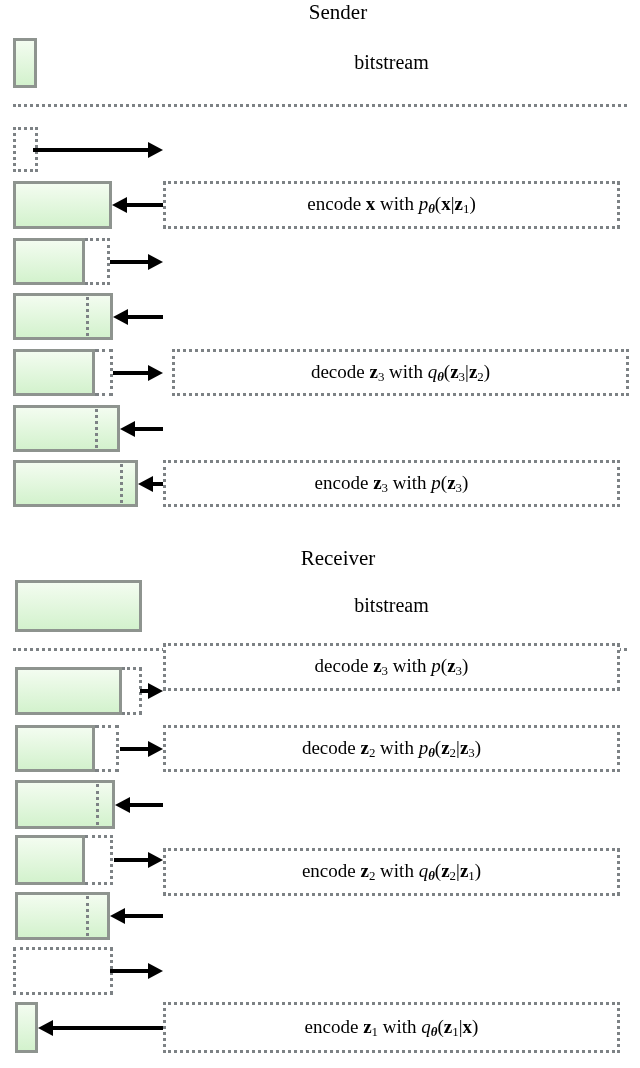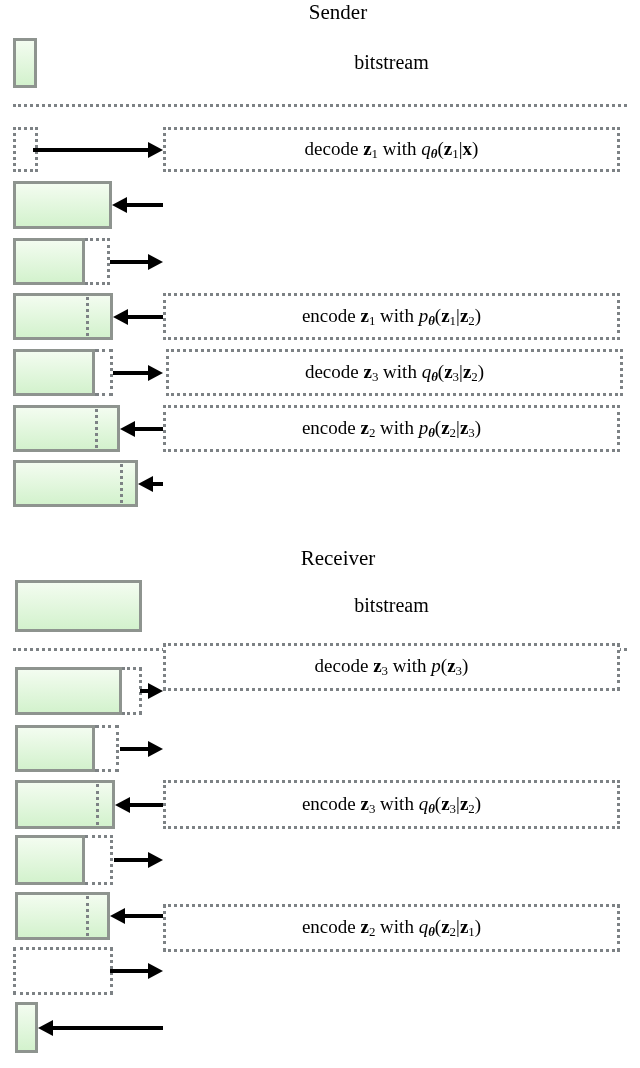--- a/index.html
+++ b/index.html
@@ -28,115 +28,115 @@
 
   <div class="title" style="top:547px">Receiver</div>
   <div class="blabel" style="top:593px">bitstream</div>
   <div class="sep" style="top:648px"></div>
 <div class="statebox" style="position: absolute; left: 13px; top: 38px; width: 24px; height: 50px; border: 3px solid rgb(142, 148, 143); background: linear-gradient(rgb(243, 252, 240) 0%, rgb(211, 242, 205) 100%);"></div>
     <div class="statebox" style="position: absolute; left: 13px; top: 127px; width: 25px; height: 45px; border: 3px dotted rgb(125, 130, 133); background: rgb(255, 255, 255);"></div>
     <div style="position: absolute; left: 33px; top: 141.5px; width: 130px; height: 16px;">
       <div style="position: absolute; top: 6px; height: 4px; background: rgb(0, 0, 0); left: 0px; width: 117px;"></div>
       <div style="position: absolute; top: 0px; width: 0px; height: 0px; border-top: 8px solid transparent; border-bottom: 8px solid transparent; right: 0px; border-left: 15px solid rgb(0, 0, 0);"></div>
     </div>
-    <div class="opbox" style="left: 163px; top: 127px; width: 457px; height: 45px;">
-      <span><span class="tk-n">decode </span><span class="tk-b">z</span><span class="tk-s">1</span><span class="tk-n"> with </span><span class="tk-i">q</span><span class="tk-t">θ</span><span class="tk-n">(</span><span class="tk-b">z</span><span class="tk-s">1</span><span class="tk-n">|</span><span class="tk-b">x</span><span class="tk-n">)</span></span>
-    </div>
     <div class="statebox" style="position: absolute; left: 13px; top: 181px; width: 99px; height: 48px; border: 3px solid rgb(142, 148, 143); background: linear-gradient(rgb(243, 252, 240) 0%, rgb(211, 242, 205) 100%);"></div>
     <div style="position: absolute; left: 112px; top: 197px; width: 51px; height: 16px;">
       <div style="position: absolute; top: 6px; height: 4px; background: rgb(0, 0, 0); left: 13px; width: 38px;"></div>
       <div style="position: absolute; top: 0px; width: 0px; height: 0px; border-top: 8px solid transparent; border-bottom: 8px solid transparent; left: 0px; border-right: 15px solid rgb(0, 0, 0);"></div>
+    </div>
+    <div class="opbox" style="left: 163px; top: 181px; width: 457px; height: 48px;">
+      <span><span class="tk-n">encode </span><span class="tk-b">x</span><span class="tk-n"> with </span><span class="tk-i">p</span><span class="tk-t">θ</span><span class="tk-n">(</span><span class="tk-b">x</span><span class="tk-n">|</span><span class="tk-b">z</span><span class="tk-s">1</span><span class="tk-n">)</span></span>
     </div>
     <div class="statebox" style="position: absolute; left: 13px; top: 238px; width: 72px; height: 47px; border: 3px solid rgb(142, 148, 143); background: linear-gradient(rgb(243, 252, 240) 0%, rgb(211, 242, 205) 100%);"></div>
     <div class="statebox" style="position: absolute; left: 85px; top: 238px; width: 25px; height: 47px; border-top: 3px dotted rgb(125, 130, 133); border-right: 3px dotted rgb(125, 130, 133); border-bottom: 3px dotted rgb(125, 130, 133); background: rgb(255, 255, 255);"></div>
     <div style="position: absolute; left: 110px; top: 253.5px; width: 53px; height: 16px;">
       <div style="position: absolute; top: 6px; height: 4px; background: rgb(0, 0, 0); left: 0px; width: 40px;"></div>
       <div style="position: absolute; top: 0px; width: 0px; height: 0px; border-top: 8px solid transparent; border-bottom: 8px solid transparent; right: 0px; border-left: 15px solid rgb(0, 0, 0);"></div>
     </div>
     <div class="statebox" style="position: absolute; left: 13px; top: 293px; width: 100px; height: 47px; border: 3px solid rgb(142, 148, 143); background: linear-gradient(rgb(243, 252, 240) 0%, rgb(211, 242, 205) 100%);">
       <div style="position: absolute; left: 70px; top: 1px; bottom: 1px; width: 0px; border-left: 3px dotted rgb(125, 130, 133);"></div>
     </div>
     <div style="position: absolute; left: 113px; top: 308.5px; width: 50px; height: 16px;">
       <div style="position: absolute; top: 6px; height: 4px; background: rgb(0, 0, 0); left: 13px; width: 37px;"></div>
       <div style="position: absolute; top: 0px; width: 0px; height: 0px; border-top: 8px solid transparent; border-bottom: 8px solid transparent; left: 0px; border-right: 15px solid rgb(0, 0, 0);"></div>
     </div>
-    <div class="opbox" style="left: 163px; top: 293px; width: 457px; height: 47px;">
-      <span><span class="tk-n">encode </span><span class="tk-b">z</span><span class="tk-s">1</span><span class="tk-n"> with </span><span class="tk-i">p</span><span class="tk-t">θ</span><span class="tk-n">(</span><span class="tk-b">z</span><span class="tk-s">1</span><span class="tk-n">|</span><span class="tk-b">z</span><span class="tk-s">2</span><span class="tk-n">)</span></span>
-    </div>
     <div class="statebox" style="position: absolute; left: 13px; top: 349px; width: 82px; height: 47px; border: 3px solid rgb(142, 148, 143); background: linear-gradient(rgb(243, 252, 240) 0%, rgb(211, 242, 205) 100%);"></div>
     <div class="statebox" style="position: absolute; left: 95px; top: 349px; width: 18px; height: 47px; border-top: 3px dotted rgb(125, 130, 133); border-right: 3px dotted rgb(125, 130, 133); border-bottom: 3px dotted rgb(125, 130, 133); background: rgb(255, 255, 255);"></div>
     <div style="position: absolute; left: 113px; top: 364.5px; width: 50px; height: 16px;">
       <div style="position: absolute; top: 6px; height: 4px; background: rgb(0, 0, 0); left: 0px; width: 37px;"></div>
       <div style="position: absolute; top: 0px; width: 0px; height: 0px; border-top: 8px solid transparent; border-bottom: 8px solid transparent; right: 0px; border-left: 15px solid rgb(0, 0, 0);"></div>
     </div>
-    <div class="opbox" style="left: 166px; top: 349px; width: 457px; height: 47px; align-items: center;">
+    <div class="opbox" style="left: 172px; top: 349px; width: 457px; height: 47px; align-items: center;">
       <span><span class="tk-n">decode </span><span class="tk-b">z</span><span class="tk-s">3</span><span class="tk-n"> with </span><span class="tk-i">q</span><span class="tk-t">θ</span><span class="tk-n">(</span><span class="tk-b">z</span><span class="tk-s">3</span><span class="tk-n">|</span><span class="tk-b">z</span><span class="tk-s">2</span><span class="tk-n">)</span></span>
     </div>
     <div class="statebox" style="position: absolute; left: 13px; top: 405px; width: 107px; height: 47px; border: 3px solid rgb(142, 148, 143); background: linear-gradient(rgb(243, 252, 240) 0%, rgb(211, 242, 205) 100%);">
       <div style="position: absolute; left: 79px; top: 1px; bottom: 1px; width: 0px; border-left: 3px dotted rgb(125, 130, 133);"></div>
     </div>
     <div style="position: absolute; left: 120px; top: 420.5px; width: 43px; height: 16px;">
       <div style="position: absolute; top: 6px; height: 4px; background: rgb(0, 0, 0); left: 13px; width: 30px;"></div>
       <div style="position: absolute; top: 0px; width: 0px; height: 0px; border-top: 8px solid transparent; border-bottom: 8px solid transparent; left: 0px; border-right: 15px solid rgb(0, 0, 0);"></div>
     </div>
-    <div class="opbox" style="left: 163px; top: 405px; width: 457px; height: 47px;">
-      <span><span class="tk-n">encode </span><span class="tk-b">z</span><span class="tk-s">2</span><span class="tk-n"> with </span><span class="tk-i">p</span><span class="tk-t">θ</span><span class="tk-n">(</span><span class="tk-b">z</span><span class="tk-s">2</span><span class="tk-n">|</span><span class="tk-b">z</span><span class="tk-s">3</span><span class="tk-n">)</span></span>
-    </div>
     <div class="statebox" style="position: absolute; left: 13px; top: 460px; width: 125px; height: 47px; border: 3px solid rgb(142, 148, 143); background: linear-gradient(rgb(243, 252, 240) 0%, rgb(211, 242, 205) 100%);">
       <div style="position: absolute; left: 104px; top: 1px; bottom: 1px; width: 0px; border-left: 3px dotted rgb(125, 130, 133);"></div>
     </div>
     <div style="position: absolute; left: 138px; top: 475.5px; width: 25px; height: 16px;">
       <div style="position: absolute; top: 6px; height: 4px; background: rgb(0, 0, 0); left: 13px; width: 12px;"></div>
       <div style="position: absolute; top: 0px; width: 0px; height: 0px; border-top: 8px solid transparent; border-bottom: 8px solid transparent; left: 0px; border-right: 15px solid rgb(0, 0, 0);"></div>
+    </div>
+    <div class="opbox" style="left: 163px; top: 460px; width: 457px; height: 47px;">
+      <span><span class="tk-n">encode </span><span class="tk-b">z</span><span class="tk-s">3</span><span class="tk-n"> with </span><span class="tk-i">p</span><span class="tk-n">(</span><span class="tk-b">z</span><span class="tk-s">3</span><span class="tk-n">)</span></span>
     </div>
     <div class="statebox" style="position: absolute; left: 15px; top: 580px; width: 127px; height: 52px; border: 3px solid rgb(142, 148, 143); background: linear-gradient(rgb(243, 252, 240) 0%, rgb(211, 242, 205) 100%);"></div>
     <div class="statebox" style="position: absolute; left: 15px; top: 667px; width: 107px; height: 48px; border: 3px solid rgb(142, 148, 143); background: linear-gradient(rgb(243, 252, 240) 0%, rgb(211, 242, 205) 100%);"></div>
     <div class="statebox" style="position: absolute; left: 122px; top: 667px; width: 20px; height: 48px; border-top: 3px dotted rgb(125, 130, 133); border-right: 3px dotted rgb(125, 130, 133); border-bottom: 3px dotted rgb(125, 130, 133); background: rgb(255, 255, 255);"></div>
     <div style="position: absolute; left: 140px; top: 683px; width: 23px; height: 16px;">
       <div style="position: absolute; top: 6px; height: 4px; background: rgb(0, 0, 0); left: 0px; width: 10px;"></div>
       <div style="position: absolute; top: 0px; width: 0px; height: 0px; border-top: 8px solid transparent; border-bottom: 8px solid transparent; right: 0px; border-left: 15px solid rgb(0, 0, 0);"></div>
     </div>
     <div class="opbox" style="left: 163px; top: 643px; width: 457px; height: 48px;">
       <span><span class="tk-n">decode </span><span class="tk-b">z</span><span class="tk-s">3</span><span class="tk-n"> with </span><span class="tk-i">p</span><span class="tk-n">(</span><span class="tk-b">z</span><span class="tk-s">3</span><span class="tk-n">)</span></span>
     </div>
     <div class="statebox" style="position: absolute; left: 15px; top: 725px; width: 80px; height: 47px; border: 3px solid rgb(142, 148, 143); background: linear-gradient(rgb(243, 252, 240) 0%, rgb(211, 242, 205) 100%);"></div>
     <div class="statebox" style="position: absolute; left: 95px; top: 725px; width: 24px; height: 47px; border-top: 3px dotted rgb(125, 130, 133); border-right: 3px dotted rgb(125, 130, 133); border-bottom: 3px dotted rgb(125, 130, 133); background: rgb(255, 255, 255);"></div>
     <div style="position: absolute; left: 120px; top: 740.5px; width: 43px; height: 16px;">
       <div style="position: absolute; top: 6px; height: 4px; background: rgb(0, 0, 0); left: 0px; width: 30px;"></div>
       <div style="position: absolute; top: 0px; width: 0px; height: 0px; border-top: 8px solid transparent; border-bottom: 8px solid transparent; right: 0px; border-left: 15px solid rgb(0, 0, 0);"></div>
     </div>
+    <div class="opbox" style="left: 163px; top: 725px; width: 457px; height: 47px;">
+      <span><span class="tk-n">decode </span><span class="tk-b">z</span><span class="tk-s">2</span><span class="tk-n"> with </span><span class="tk-i">p</span><span class="tk-t">θ</span><span class="tk-n">(</span><span class="tk-b">z</span><span class="tk-s">2</span><span class="tk-n">|</span><span class="tk-b">z</span><span class="tk-s">3</span><span class="tk-n">)</span></span>
+    </div>
     <div class="statebox" style="position: absolute; left: 15px; top: 780px; width: 100px; height: 49px; border: 3px solid rgb(142, 148, 143); background: linear-gradient(rgb(243, 252, 240) 0%, rgb(211, 242, 205) 100%);">
       <div style="position: absolute; left: 78px; top: 1px; bottom: 1px; width: 0px; border-left: 3px dotted rgb(125, 130, 133);"></div>
     </div>
     <div style="position: absolute; left: 115px; top: 796.5px; width: 48px; height: 16px;">
       <div style="position: absolute; top: 6px; height: 4px; background: rgb(0, 0, 0); left: 13px; width: 35px;"></div>
       <div style="position: absolute; top: 0px; width: 0px; height: 0px; border-top: 8px solid transparent; border-bottom: 8px solid transparent; left: 0px; border-right: 15px solid rgb(0, 0, 0);"></div>
-    </div>
-    <div class="opbox" style="left: 163px; top: 780px; width: 457px; height: 49px;">
-      <span><span class="tk-n">encode </span><span class="tk-b">z</span><span class="tk-s">3</span><span class="tk-n"> with </span><span class="tk-i">q</span><span class="tk-t">θ</span><span class="tk-n">(</span><span class="tk-b">z</span><span class="tk-s">3</span><span class="tk-n">|</span><span class="tk-b">z</span><span class="tk-s">2</span><span class="tk-n">)</span></span>
     </div>
     <div class="statebox" style="position: absolute; left: 15px; top: 835px; width: 70px; height: 50px; border: 3px solid rgb(142, 148, 143); background: linear-gradient(rgb(243, 252, 240) 0%, rgb(211, 242, 205) 100%);"></div>
     <div class="statebox" style="position: absolute; left: 85px; top: 835px; width: 28px; height: 50px; border-top: 3px dotted rgb(125, 130, 133); border-right: 3px dotted rgb(125, 130, 133); border-bottom: 3px dotted rgb(125, 130, 133); background: rgb(255, 255, 255);"></div>
     <div style="position: absolute; left: 114px; top: 852px; width: 49px; height: 16px;">
       <div style="position: absolute; top: 6px; height: 4px; background: rgb(0, 0, 0); left: 0px; width: 36px;"></div>
       <div style="position: absolute; top: 0px; width: 0px; height: 0px; border-top: 8px solid transparent; border-bottom: 8px solid transparent; right: 0px; border-left: 15px solid rgb(0, 0, 0);"></div>
     </div>
     <div class="statebox" style="position: absolute; left: 15px; top: 892px; width: 95px; height: 48px; border: 3px solid rgb(142, 148, 143); background: linear-gradient(rgb(243, 252, 240) 0%, rgb(211, 242, 205) 100%);">
       <div style="position: absolute; left: 68px; top: 1px; bottom: 1px; width: 0px; border-left: 3px dotted rgb(125, 130, 133);"></div>
     </div>
     <div style="position: absolute; left: 110px; top: 908px; width: 53px; height: 16px;">
       <div style="position: absolute; top: 6px; height: 4px; background: rgb(0, 0, 0); left: 13px; width: 40px;"></div>
       <div style="position: absolute; top: 0px; width: 0px; height: 0px; border-top: 8px solid transparent; border-bottom: 8px solid transparent; left: 0px; border-right: 15px solid rgb(0, 0, 0);"></div>
     </div>
-    <div class="opbox" style="left: 163px; top: 904px; width: 457px; height: 48px; justify-content: center;">
+    <div class="opbox" style="left: 163px; top: 848px; width: 457px; height: 48px; justify-content: center;">
       <span><span class="tk-n">encode </span><span class="tk-b">z</span><span class="tk-s">2</span><span class="tk-n"> with </span><span class="tk-i">q</span><span class="tk-t">θ</span><span class="tk-n">(</span><span class="tk-b">z</span><span class="tk-s">2</span><span class="tk-n">|</span><span class="tk-b">z</span><span class="tk-s">1</span><span class="tk-n">)</span></span>
     </div>
     <div class="statebox" style="position: absolute; left: 13px; top: 947px; width: 100px; height: 48px; border: 3px dotted rgb(125, 130, 133); background: rgb(255, 255, 255);"></div>
     <div style="position: absolute; left: 110px; top: 963px; width: 53px; height: 16px;">
       <div style="position: absolute; top: 6px; height: 4px; background: rgb(0, 0, 0); left: 0px; width: 40px;"></div>
       <div style="position: absolute; top: 0px; width: 0px; height: 0px; border-top: 8px solid transparent; border-bottom: 8px solid transparent; right: 0px; border-left: 15px solid rgb(0, 0, 0);"></div>
     </div>
     <div class="statebox" style="position: absolute; left: 15px; top: 1002px; width: 23px; height: 51px; border: 3px solid rgb(142, 148, 143); background: linear-gradient(rgb(243, 252, 240) 0%, rgb(211, 242, 205) 100%);"></div>
     <div style="position: absolute; left: 38px; top: 1019.5px; width: 125px; height: 16px;">
       <div style="position: absolute; top: 6px; height: 4px; background: rgb(0, 0, 0); left: 13px; width: 112px;"></div>
       <div style="position: absolute; top: 0px; width: 0px; height: 0px; border-top: 8px solid transparent; border-bottom: 8px solid transparent; left: 0px; border-right: 15px solid rgb(0, 0, 0);"></div>
     </div>
+    <div class="opbox" style="left: 163px; top: 1002px; width: 457px; height: 51px;">
+      <span><span class="tk-n">encode </span><span class="tk-b">z</span><span class="tk-s">1</span><span class="tk-n"> with </span><span class="tk-i">q</span><span class="tk-t">θ</span><span class="tk-n">(</span><span class="tk-b">z</span><span class="tk-s">1</span><span class="tk-n">|</span><span class="tk-b">x</span><span class="tk-n">)</span></span>
+    </div>
   </div>
 
 </body></html>

